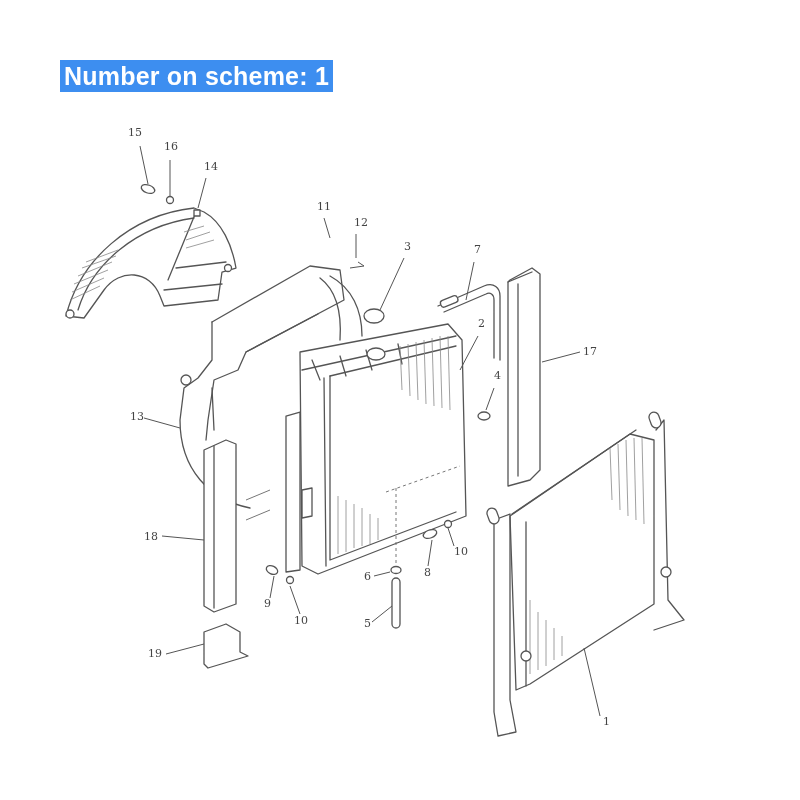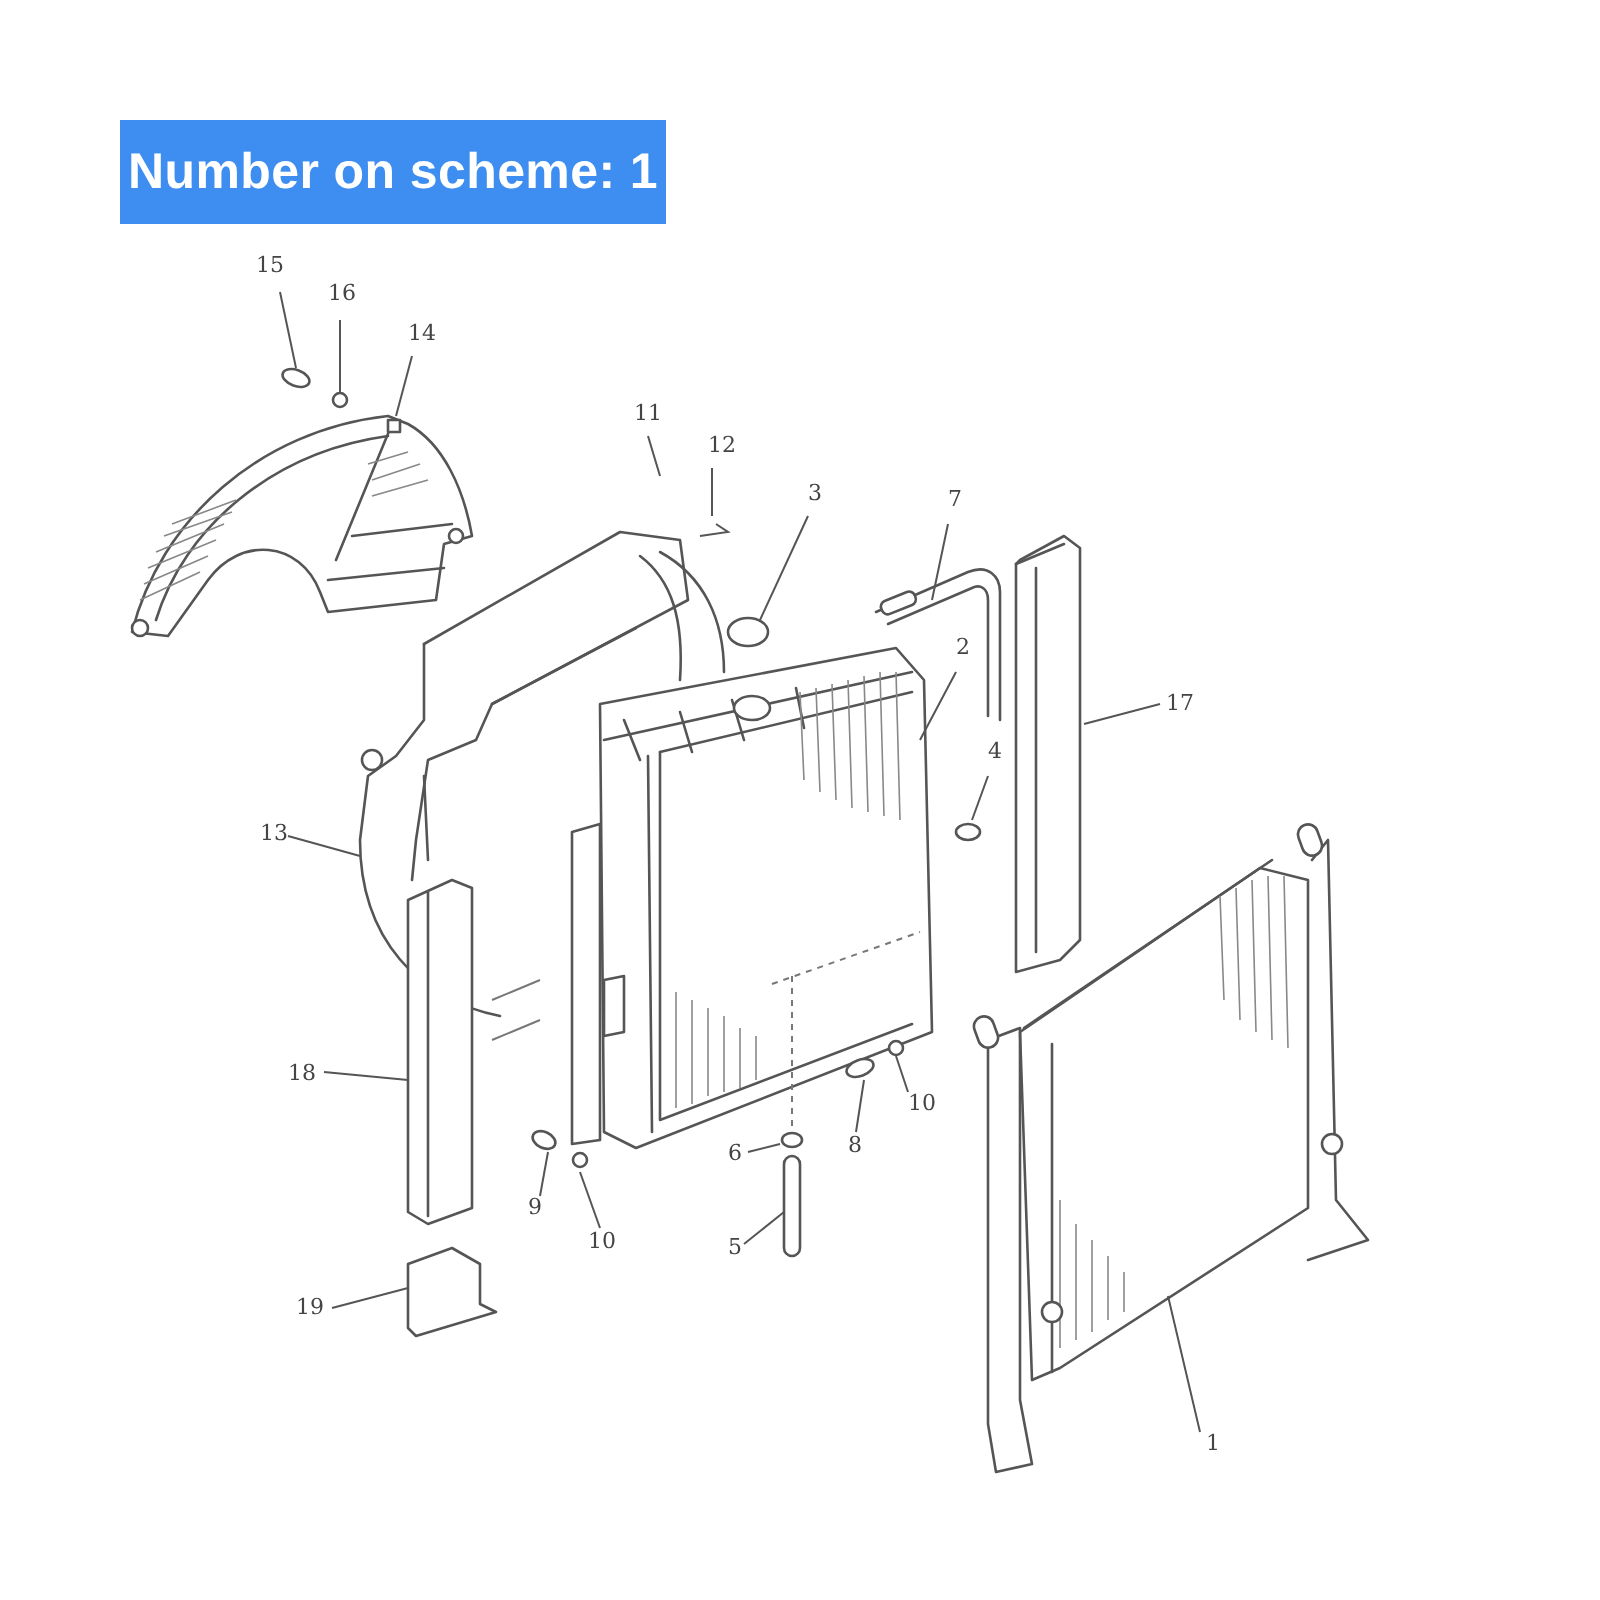--- a/index.html
+++ b/index.html
@@ -1,18 +1,18 @@
 <!DOCTYPE html>
 <html><head>
 <meta charset="utf-8">
 <style>
   html, body { margin: 0; padding: 0; background: #ffffff; }
   body { width: 800px; height: 800px; position: relative; overflow: hidden; font-family: "Liberation Sans", sans-serif; }
   .scheme-title {
-    position: absolute; left: 60px; top: 60px; height: 32px; padding: 10px 4px;
+    position: absolute; left: 60px; top: 60px; height: 32px; padding: 0 4px;
     background: #3d8ef0; color: #ffffff; font-weight: bold; font-size: 25px;
     line-height: 32px; letter-spacing: 0.2px; white-space: nowrap;
     font-family: "Liberation Sans", sans-serif;
   }
   svg.diagram { position: absolute; left: 0; top: 0; }
   .ln { fill: none; stroke: #555; stroke-width: 1.3; stroke-linejoin: round; stroke-linecap: round; }
   .lt { fill: none; stroke: #777; stroke-width: 1; }
   .hatch { stroke: #888; stroke-width: 0.8; }
   .part { fill: #fff; stroke: #555; stroke-width: 1.3; stroke-linejoin: round; }
   .lbl { font-family: "DejaVu Serif", serif; font-size: 11px; fill: #444; }

